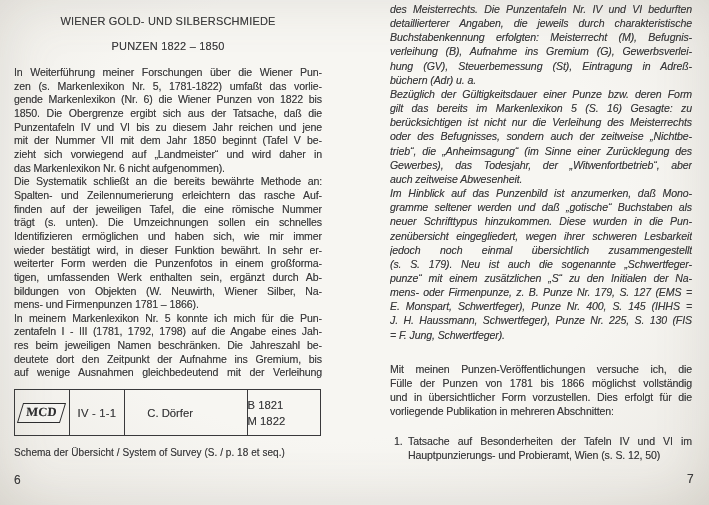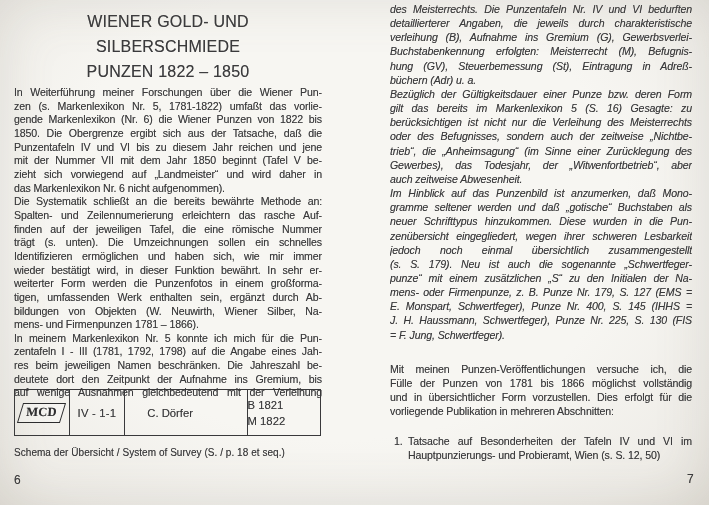--- a/index.html
+++ b/index.html
@@ -11,34 +11,34 @@
   }
   .sheet::after {
     content:""; position:absolute; inset:0; pointer-events:none;
     box-shadow: inset 0 0 55px rgba(110,105,95,0.16);
   }
   .abs { position:absolute; }
   .soft { text-shadow: 0 0 0.5px rgba(70,70,70,0.55); }
 
   
   .title-block { left:14px; top:9px; width:308px; text-align:center;
-    font-size:16px; line-height:25px; letter-spacing:0.2px; color:#3b3b3d; }
+    font-size:11px; line-height:25px; letter-spacing:0.2px; color:#3b3b3d; }
 
   
   .col { overflow:hidden; }
   .bline {
     font-size:10.6px; letter-spacing:-0.12px;
     text-align:justify; text-align-last:justify;
     white-space:normal;
   }
   .bline.pend { text-align-last:left; }
   .lh-left  .bline { line-height:13.65px; }
   .lh-right .bline { line-height:14.15px; }
 
-  #left-body   { left:14px;  top:66px;  width:308px;margin-top:20px; }
+  #left-body   { left:14px;  top:66px;  width:308px; }
   #right-body  { left:390px; top:2px;   width:302px;font-style:italic; }
   #right-blk2  { left:390px; top:362px; width:302px; }
 
   
   #right-list { left:394px; top:434px; width:298px; display:flex; }
   .list-marker { flex:0 0 14px; font-size:10.6px; line-height:14.15px; letter-spacing:-0.12px; }
   .list-lines { flex:1 1 auto; }
 
   
   #survey-table {
@@ -123,22 +123,22 @@
     </div>
   </div>
 
   <div id="left-caption" class="abs soft">Schema der Übersicht / System of Survey (S. / p. 18 et seq.)</div>
 
   <div id="left-pagenum" class="abs soft">6</div>
 
   <div id="right-body" class="abs col lh-right soft">
       <div class="bline">des Meisterrechts. Die Punzentafeln Nr. IV und VI bedurften</div>
       <div class="bline">detaillierterer Angaben, die jeweils durch charakteristische</div>
+      <div class="bline">Buchstabenkennung erfolgten: Meisterrecht (M), Befugnis-</div>
       <div class="bline">verleihung (B), Aufnahme ins Gremium (G), Gewerbsverlei-</div>
-      <div class="bline">Buchstabenkennung erfolgten: Meisterrecht (M), Befugnis-</div>
       <div class="bline">hung (GV), Steuerbemessung (St), Eintragung in Adreß-</div>
       <div class="bline pend">büchern (Adr) u. a.</div>
       <div class="bline">Bezüglich der Gültigkeitsdauer einer Punze bzw. deren Form</div>
       <div class="bline">gilt das bereits im Markenlexikon 5 (S. 16) Gesagte: zu</div>
       <div class="bline">berücksichtigen ist nicht nur die Verleihung des Meisterrechts</div>
       <div class="bline">oder des Befugnisses, sondern auch der zeitweise „Nichtbe-</div>
       <div class="bline">trieb“, die „Anheimsagung“ (im Sinne einer Zurücklegung des</div>
       <div class="bline">Gewerbes), das Todesjahr, der „Witwenfortbetrieb“, aber</div>
       <div class="bline pend">auch zeitweise Abwesenheit.</div>
       <div class="bline">Im Hinblick auf das Punzenbild ist anzumerken, daß Mono-</div>

